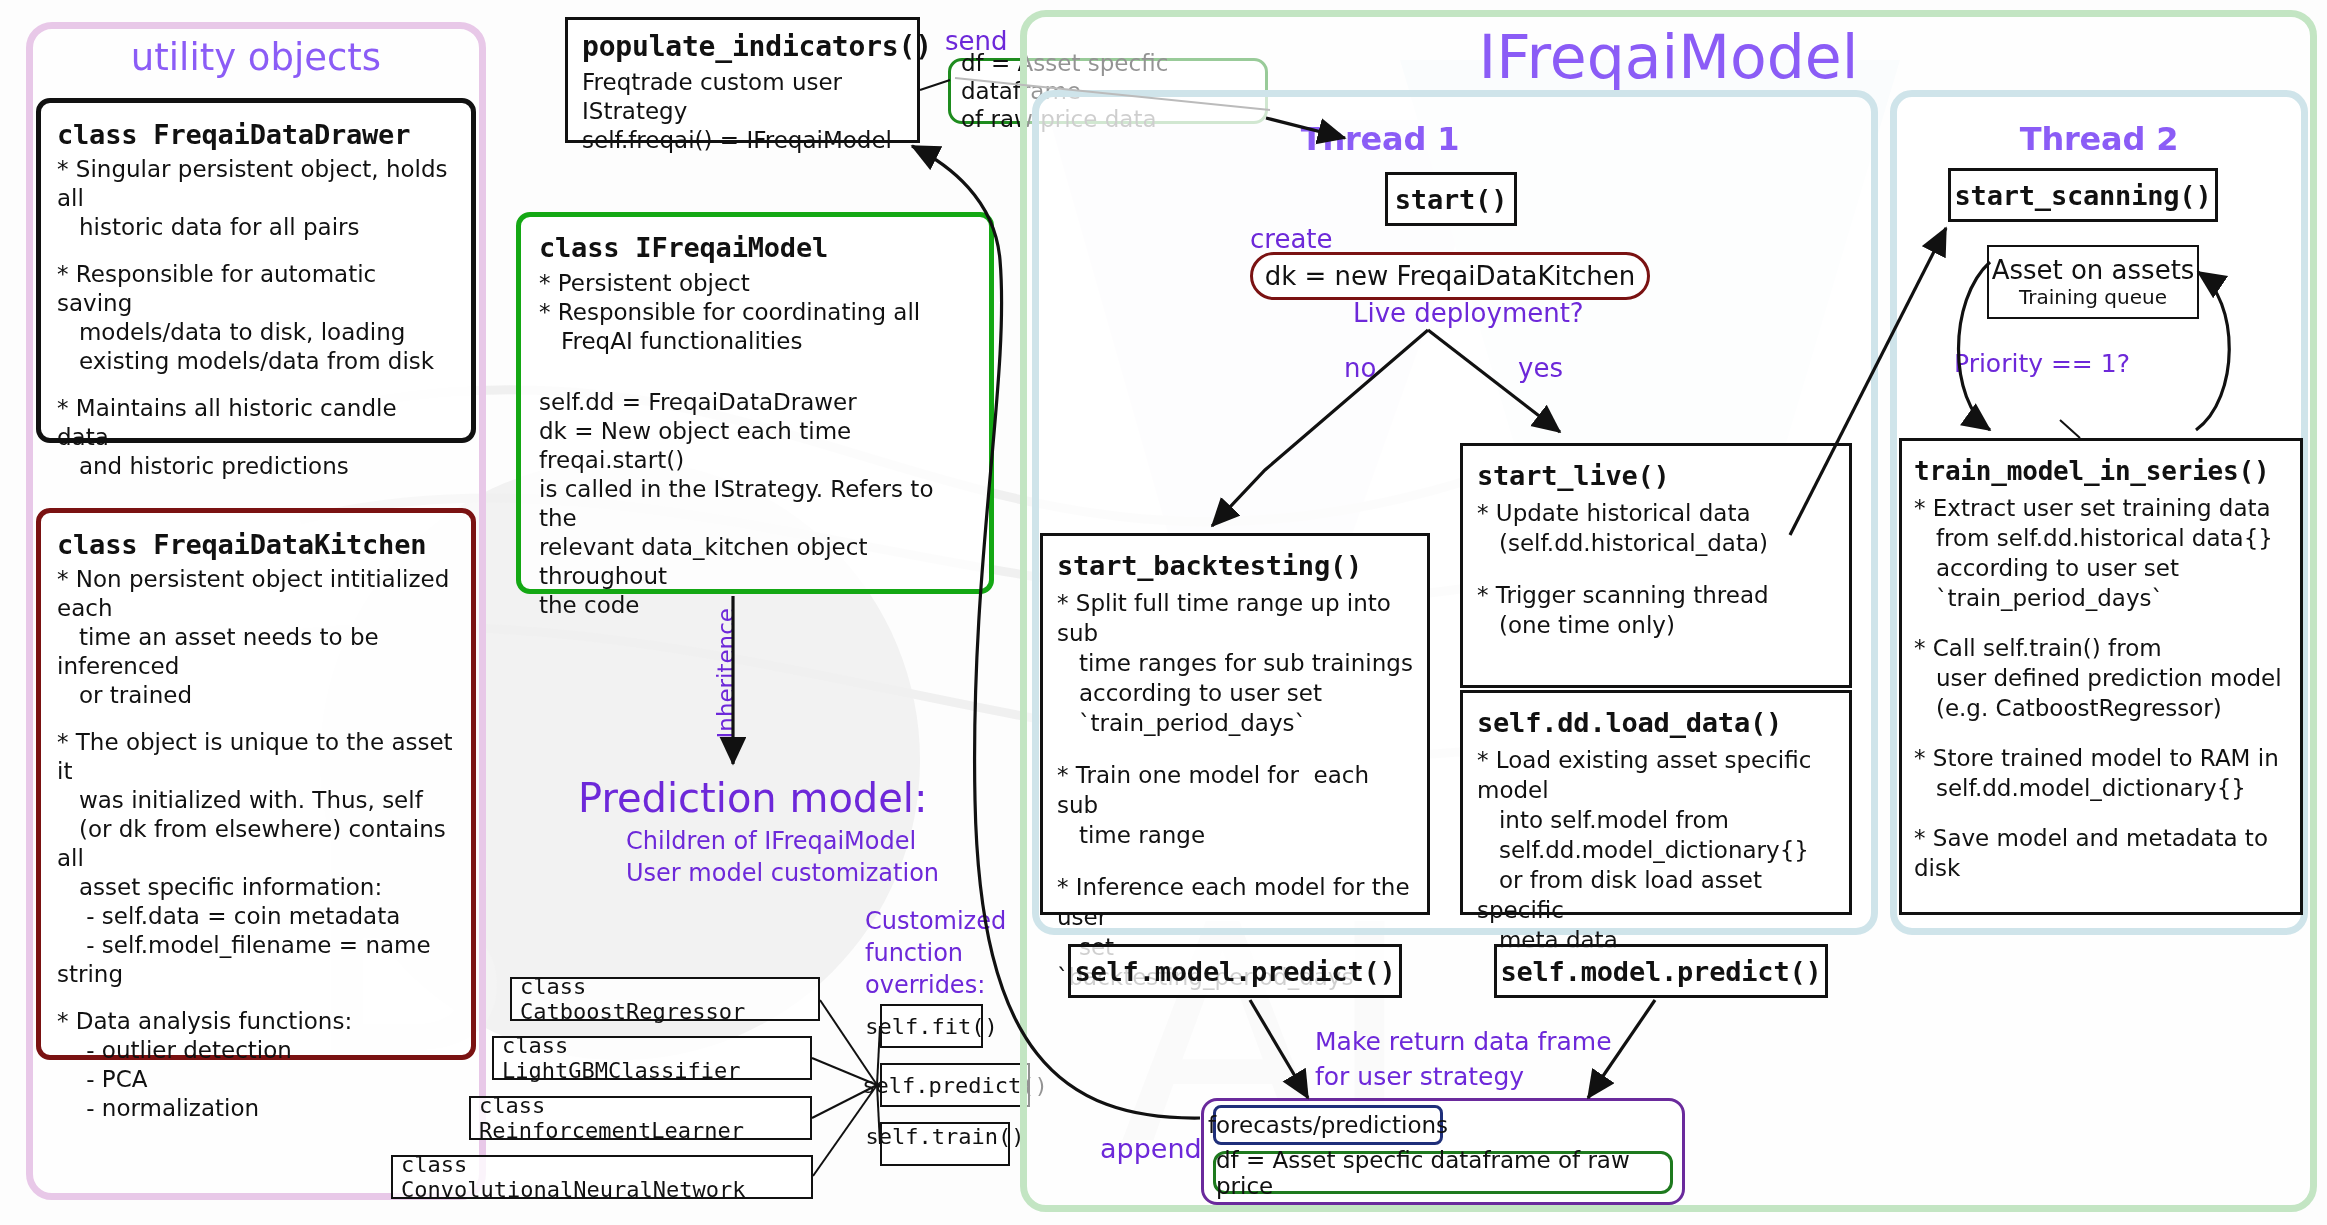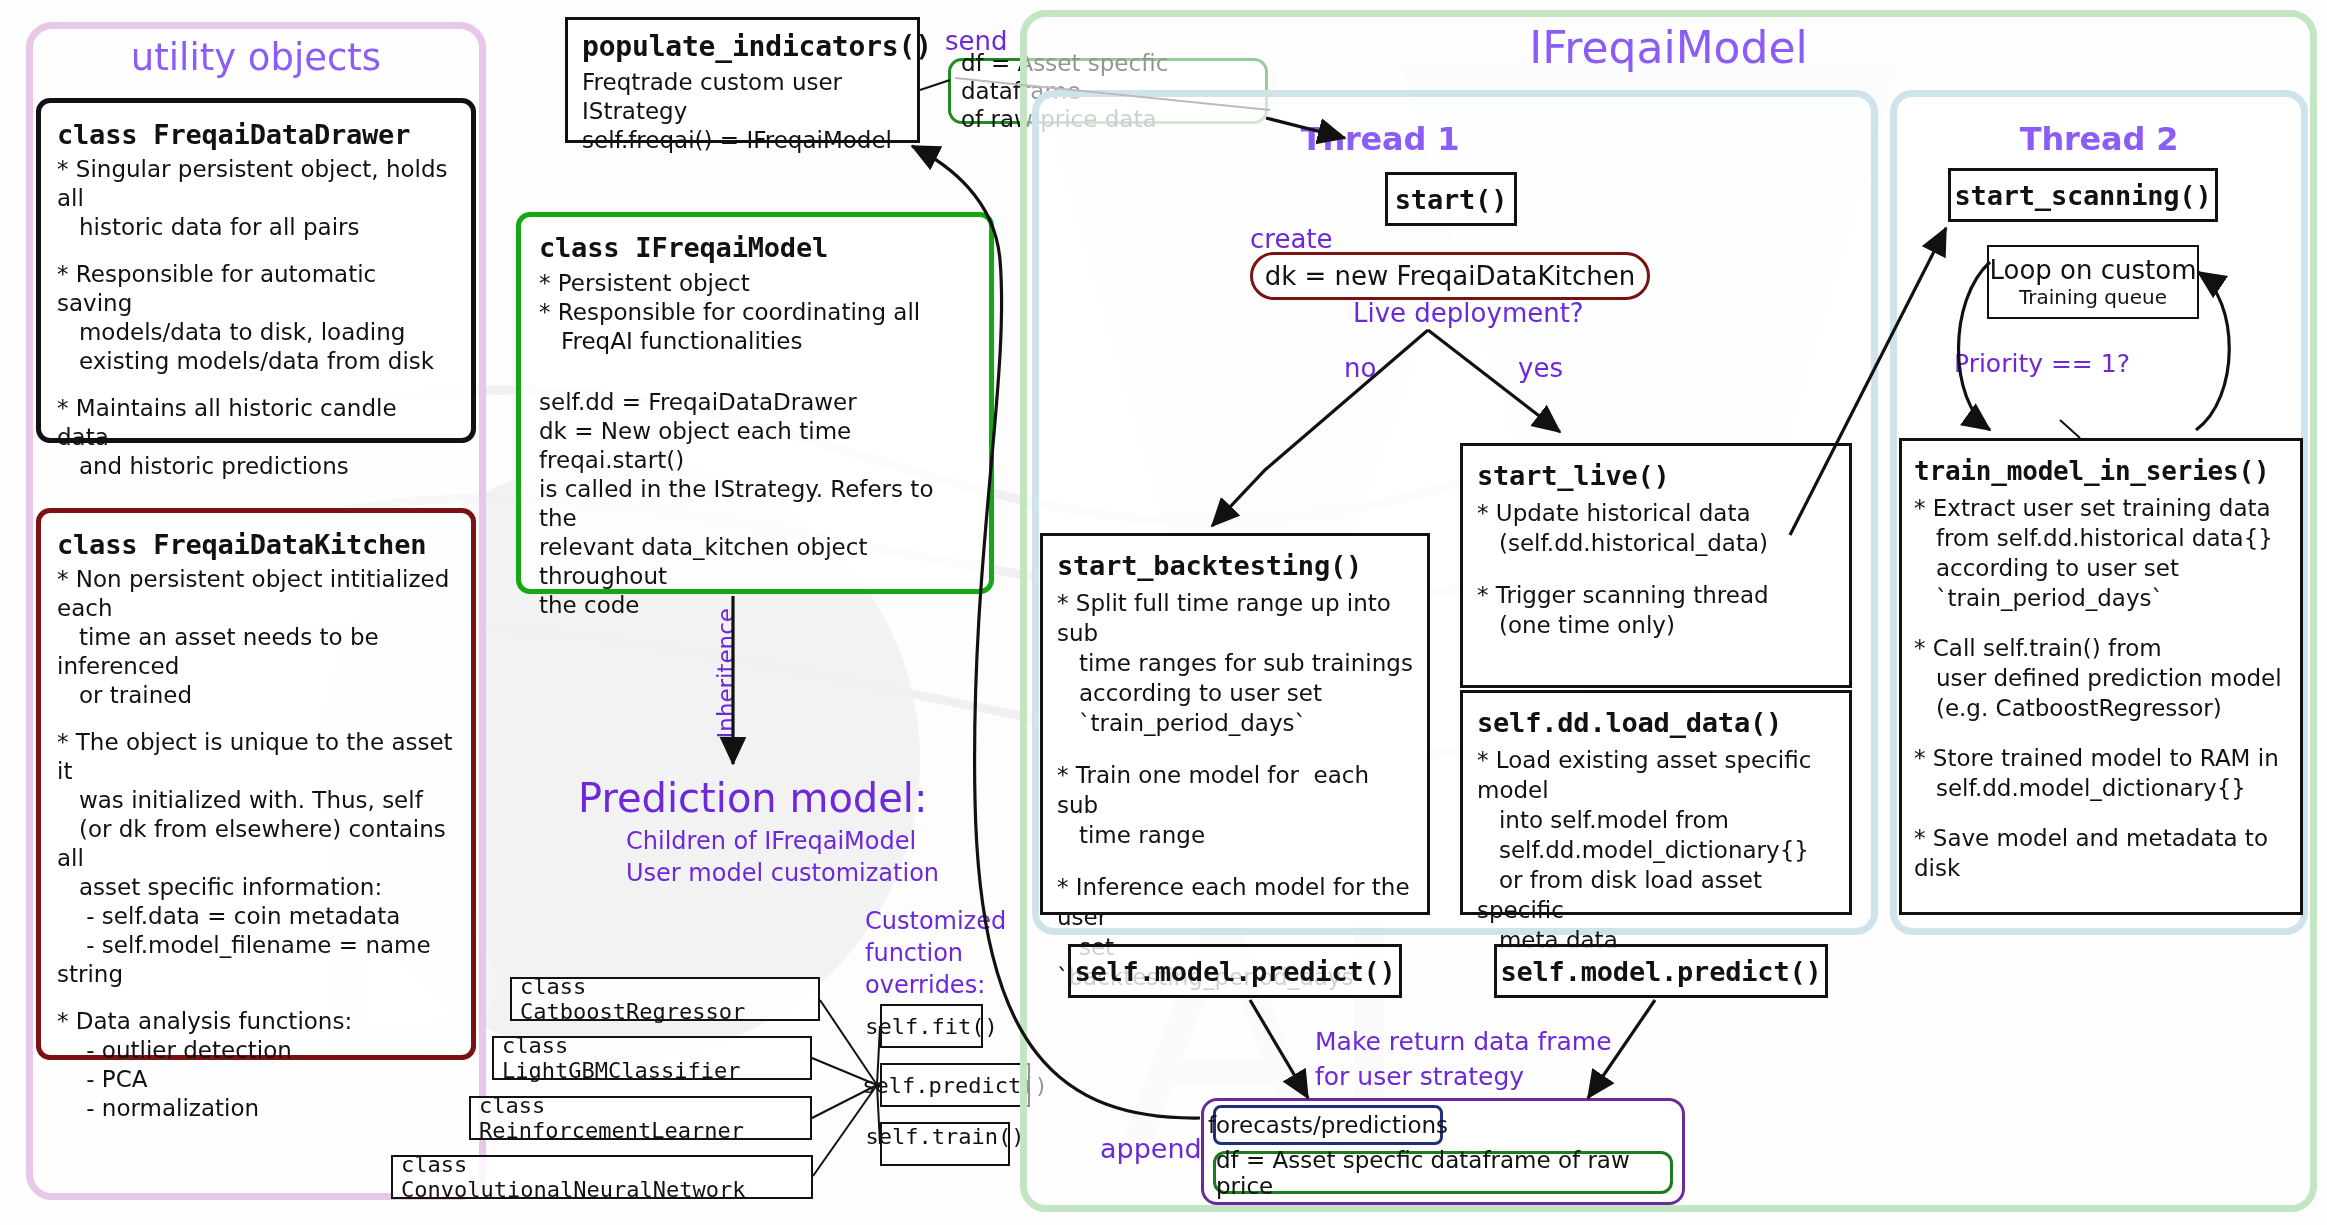--- a/index.html
+++ b/index.html
@@ -177,21 +177,21 @@
     <span>self.fit()</span>
   </div>
   <div class="box thin mono" style="left:880px; top:1063px; width:150px; height:44px; display:flex; align-items:center; justify-content:center; font-size:22px;">
     <span>self.predict()</span>
   </div>
   <div class="box thin mono" style="left:880px; top:1122px; width:130px; height:44px; display:flex; justify-content:center; font-size:22px;">
     <span>self.train()</span>
   </div>
 
   <div class="panel panel-ifreqai" style="left:1020px; top:10px; width:1297px; height:1202px;"></div>
-  <div class="panel-title" style="left:1020px; top:22px; width:1297px; font-size:44px;">IFreqaiModel</div>
+  <div class="panel-title" style="left:1020px; top:22px; width:1297px; font-size:60px;">IFreqaiModel</div>
 
   <div class="panel panel-thread" style="left:1032px; top:90px; width:846px; height:845px;"></div>
   <div class="panel-title hd" style="left:1250px; top:120px; width:260px; font-size:32px;">Thread 1</div>
 
   <div class="panel panel-thread" style="left:1890px; top:90px; width:418px; height:845px;"></div>
   <div class="panel-title hd" style="left:1890px; top:120px; width:418px; font-size:32px;">Thread 2</div>
 
   <div class="box mono hd" style="left:1385px; top:172px; width:132px; height:54px; display:flex; align-items:center; justify-content:center; font-size:27px;">
     <span>start()</span>
   </div>
@@ -243,21 +243,21 @@
    or from disk load asset specific
    meta data</span>
     </span>
   </div>
 
   <div class="box mono hd" style="left:1948px; top:168px; width:270px; height:54px; display:flex; align-items:center; justify-content:center; font-size:27px;">
     <span>start_scanning()</span>
   </div>
 
   <div class="box thin" style="left:1987px; top:245px; width:212px; height:74px; display:flex; flex-direction:column; align-items:center; justify-content:center;">
-    <span style="font-size:26px; line-height:30px;">Loop on custom</span>
+    <span style="font-size:26px; line-height:30px;">Asset on assets</span>
     <span style="font-size:20px; line-height:24px;">Training queue</span>
   </div>
 
   <div class="lbl" style="left:1954px; top:349px; font-size:25px;">Priority == 1?</div>
 
   <div class="box" style="left:1899px; top:438px; width:404px; height:477px; padding:8px 12px;">
     <span class="mono hd box-title" style="font-size:26px; line-height:44px;">train_model_in_series()</span>
     <span class="bullets" style="font-size:23px; line-height:30px;">
       <span class="b">* Extract user set training data
    from self.dd.historical data{}

